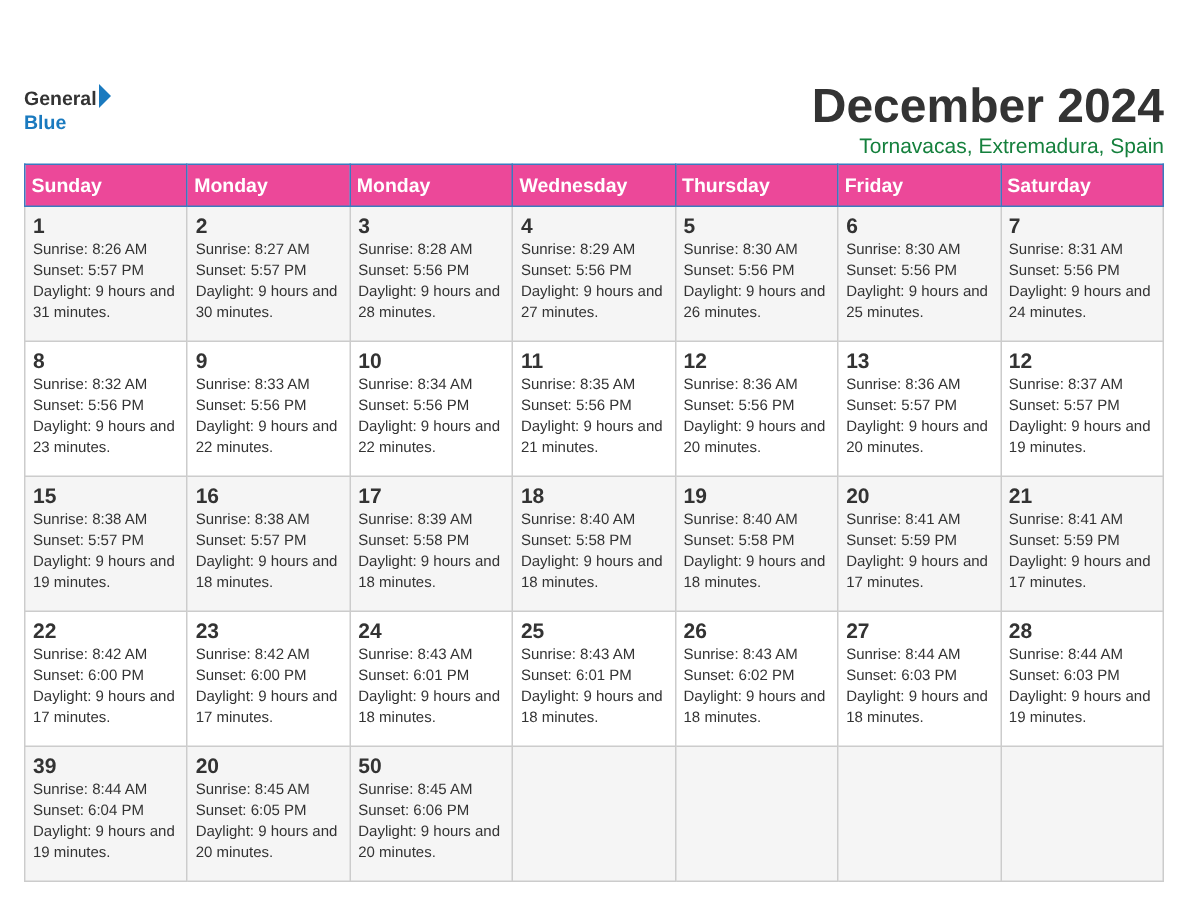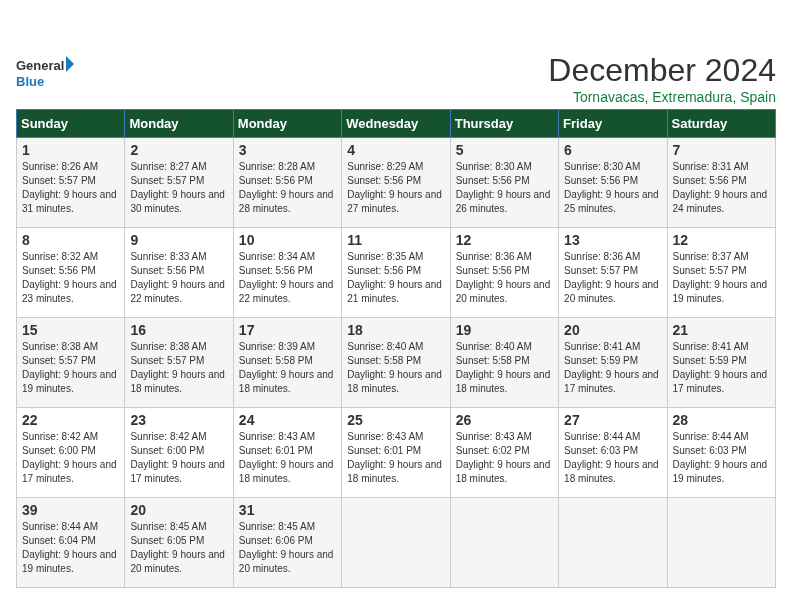--- a/index.html
+++ b/index.html
@@ -20,34 +20,34 @@
     .logo {
       display: flex;
       align-items: center;
       gap: 4px;
     }
     .title-area {
       text-align: right;
     }
     .main-title {
       font-size: 32px;
-      font-weight: normal;
+      font-weight: bold;
       color: #333;
     }
     .subtitle {
       font-size: 14px;
       color: #15803d;
     }
     table {
       width: 100%;
       border-collapse: collapse;
       table-layout: fixed;
     }
     thead th {
-      background-color: #14532d;
+      background-color: #ec4899;
       color: #fff;
       font-size: 13px;
       font-weight: bold;
       padding: 6px 4px;
       text-align: left;
       border: 1px solid #3a7abf;
     }
     tbody td {
       vertical-align: top;
       border: 1px solid #ccc;
@@ -228,21 +228,21 @@
       <tr>
         <td>
         <span class="day-num">39</span>
         <span class="cell-text">Sunrise: 8:44 AM<br>Sunset: 6:04 PM<br>Daylight: 9 hours and 19 minutes.</span>
       </td>
         <td>
         <span class="day-num">20</span>
         <span class="cell-text">Sunrise: 8:45 AM<br>Sunset: 6:05 PM<br>Daylight: 9 hours and 20 minutes.</span>
       </td>
         <td>
-        <span class="day-num">31</span>
+        <span class="day-num">50</span>
         <span class="cell-text">Sunrise: 8:45 AM<br>Sunset: 6:06 PM<br>Daylight: 9 hours and 20 minutes.</span>
       </td>
         <td class="empty-cell"></td>
         <td class="empty-cell"></td>
         <td class="empty-cell"></td>
         <td class="empty-cell"></td>
       </tr>
     </tbody>
 </table>
 

